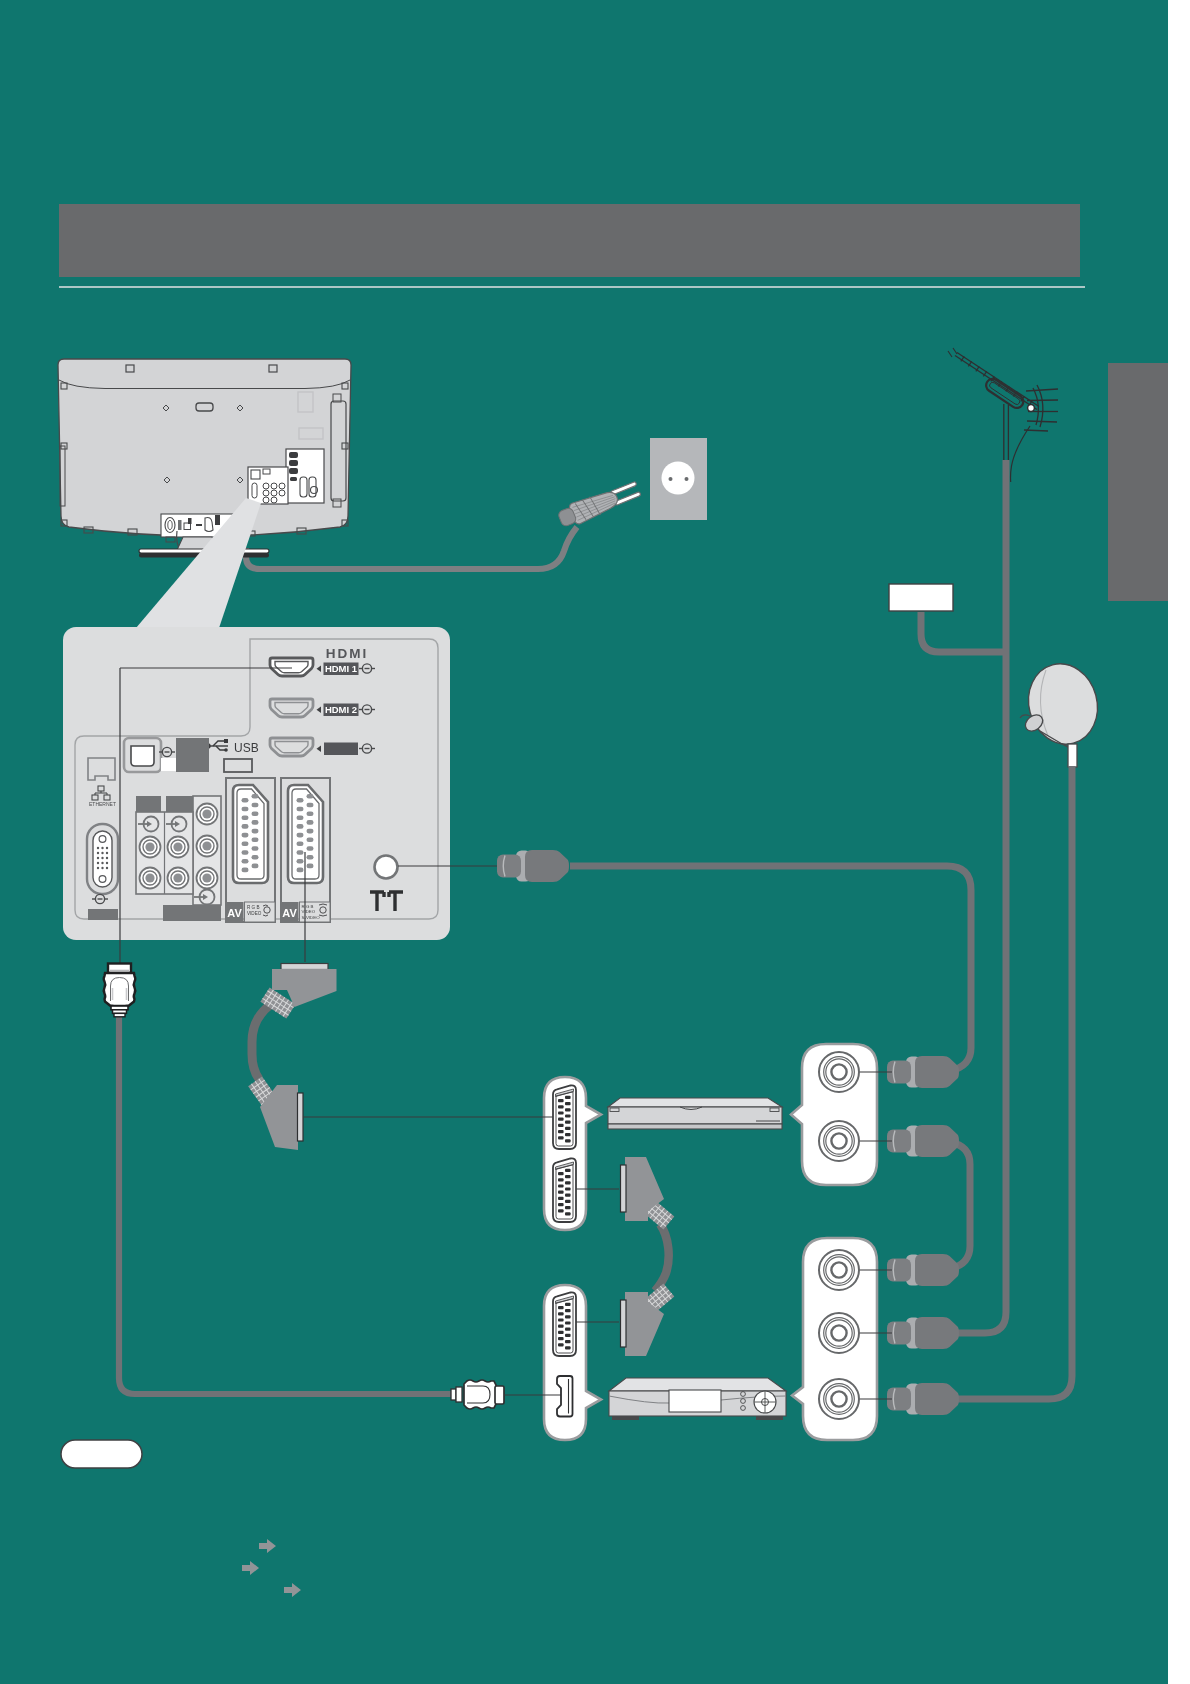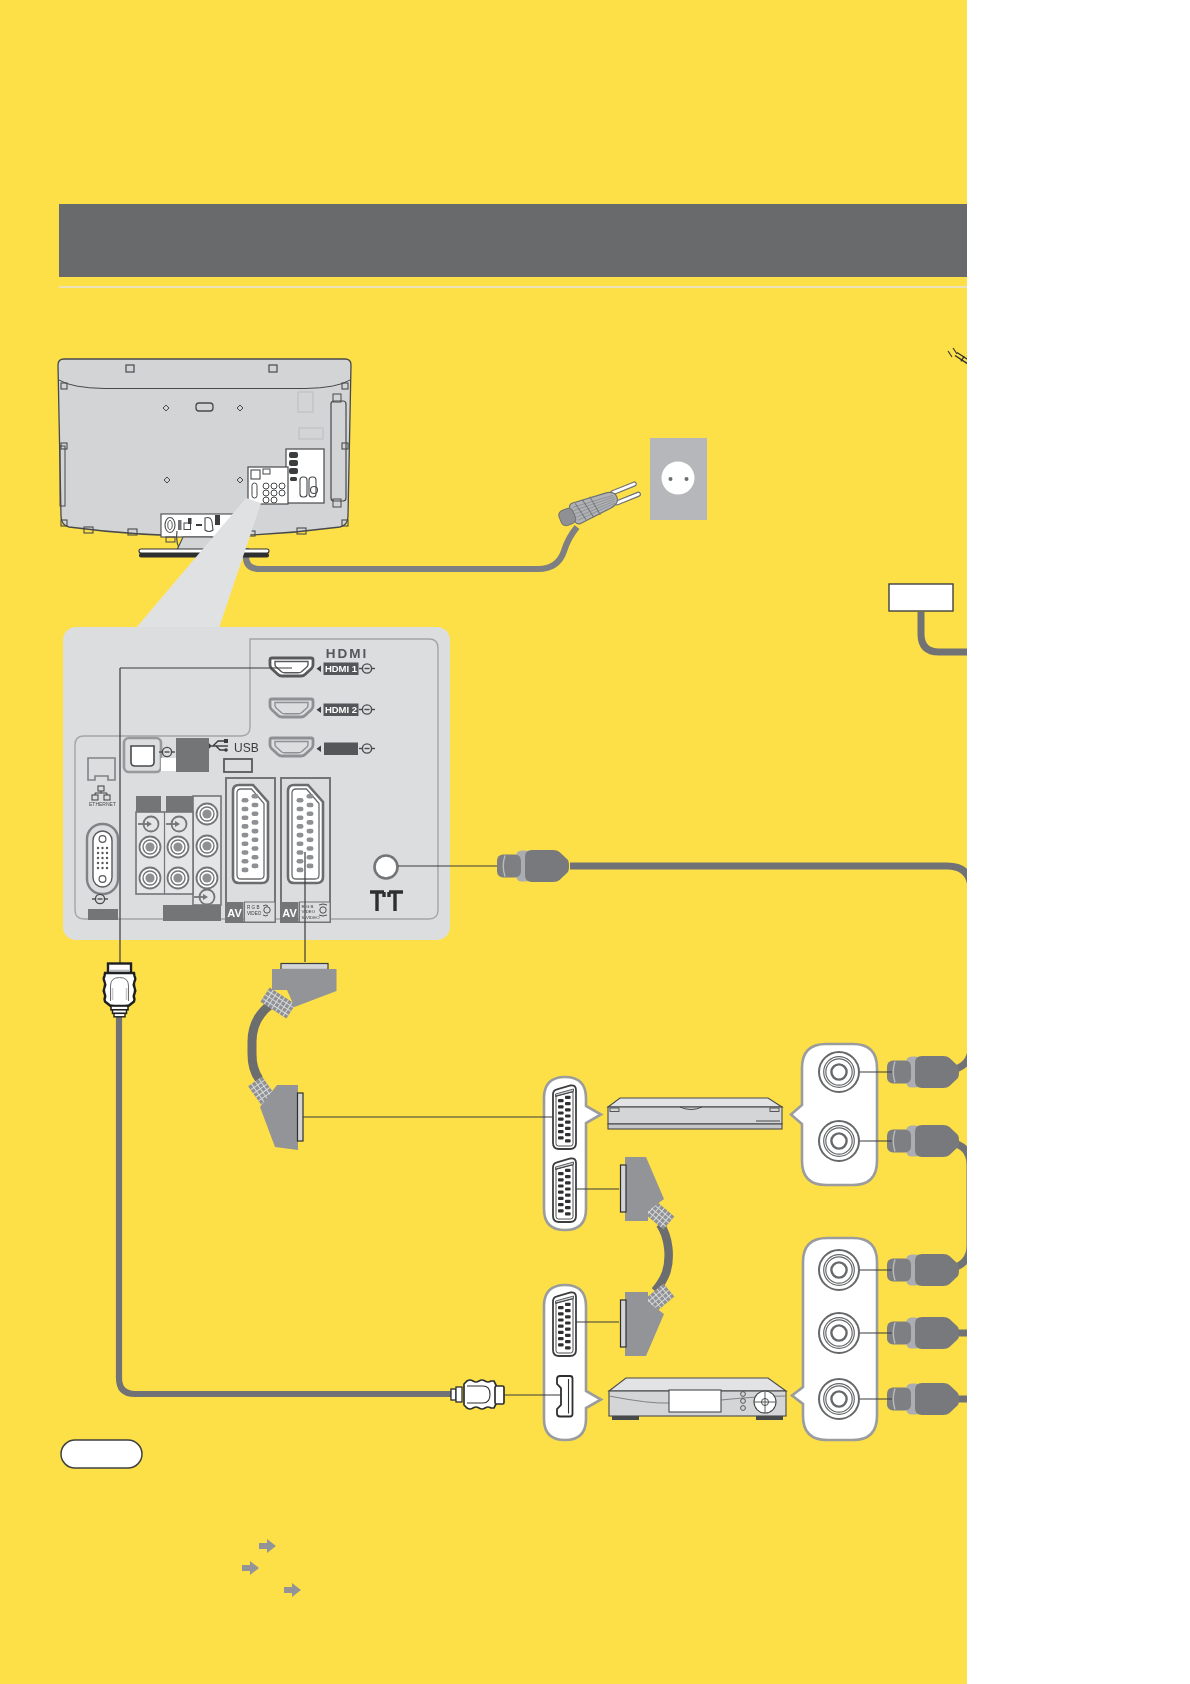--- a/index.html
+++ b/index.html
@@ -1,17 +1,17 @@
 <!DOCTYPE html>
 <html><head>
 <meta charset="utf-8">
 <style>
 html,body{margin:0;padding:0;background:#ffffff;}
 *{font-family:"Liberation Sans",sans-serif;}
-#page{position:relative;width:967px;height:1684px;background:#fde047;overflow:hidden;}
+#page{position:relative;width:1168px;height:1684px;background:#0f766e;overflow:hidden;}
 </style>
 </head>
 <body>
 <div id="page">
 <svg width="1190" height="1684" viewBox="0 0 1190 1684">
 <defs>
 <g id="rfplug">
 
   <rect x="19" y="-15.5" width="15" height="31" rx="5.5" fill="#abadb0"></rect>
   <rect x="0" y="-11.5" width="24" height="23" rx="6" fill="#7d7f82"></rect>

